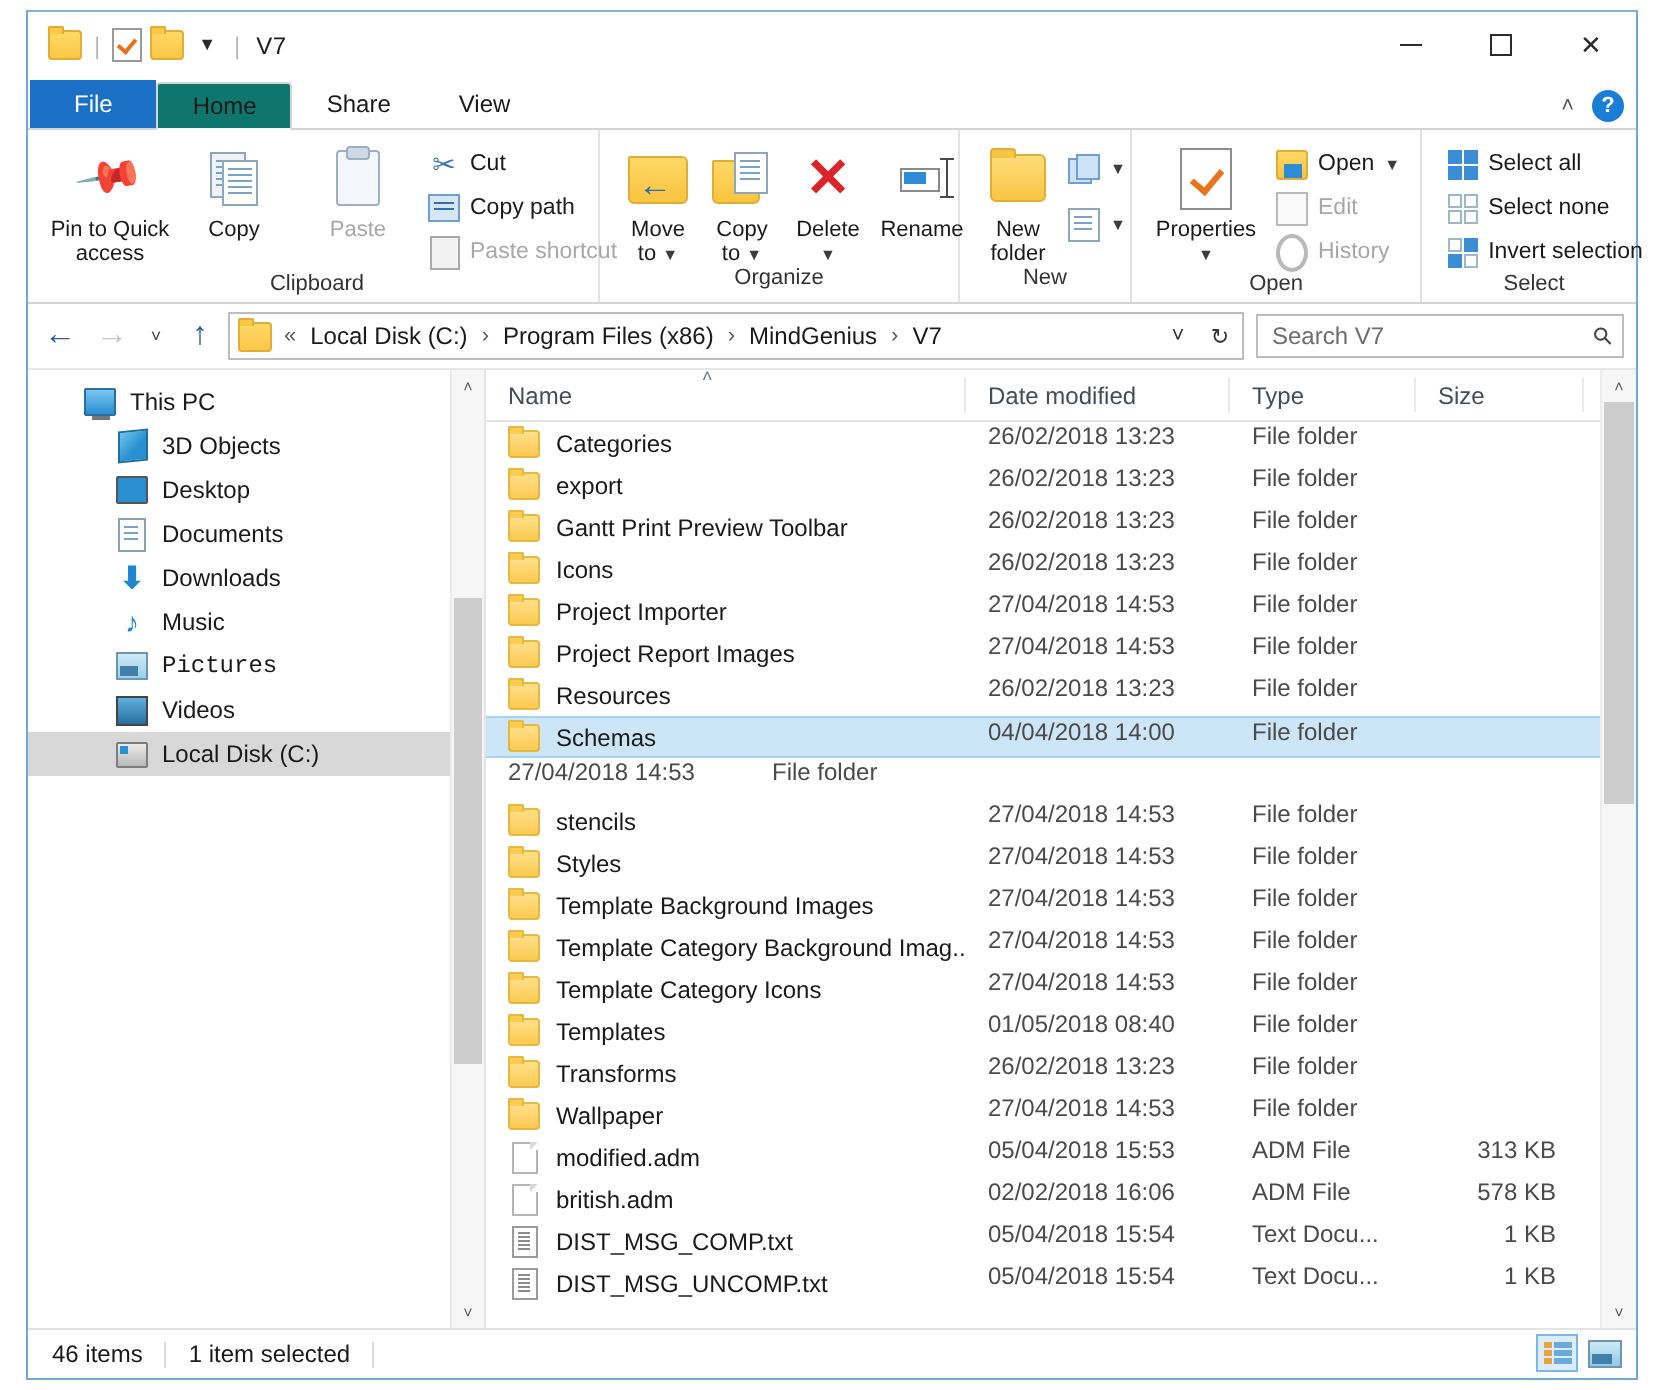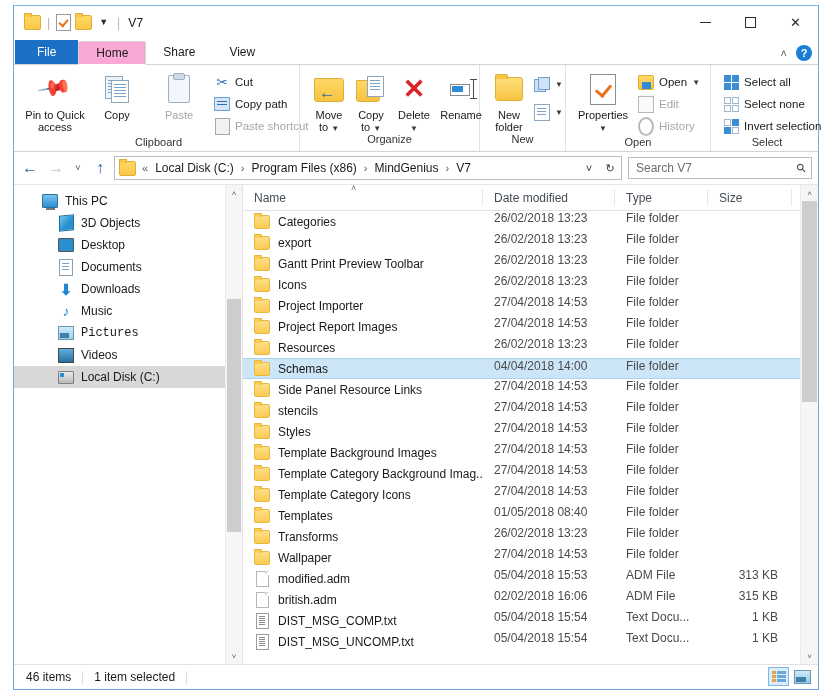--- a/index.html
+++ b/index.html
@@ -141,21 +141,21 @@
     cursor: default;
     box-sizing: border-box;
   }
   .rtab.file {
     background: #1b6fc4;
     color: #ffffff;
     padding: 0 22px;
     margin-left: 1px;
   }
   .rtab.active {
-    background: #f9a8d4;
+    background: #0f766e;
     border: 1px solid #d4d4d4;
     border-bottom: 1px solid #ffffff;
     margin-bottom: -1px;
     border-radius: 2px 2px 0 0;
     text-align: center;
   }
   .ribbon-right {
     position: absolute;
     right: 6px; bottom: 3px;
     display: flex;
@@ -1196,26 +1196,20 @@
                 <span class="row-ico">
                   <span class="ic-folder-row"></span>
                 </span>
                 <span>Schemas</span>
               </div>
               <div class="cell cell-date">04/04/2018 14:00</div>
               <div class="cell cell-type">File folder</div>
               <div class="cell cell-size"></div>
             </div>
         <div class="row">
-              <div class="cell cell-name">
-                <span class="row-ico">
-                  <span class="ic-folder-row"></span>
-                </span>
-                <span>Side Panel Resource Links</span>
-              </div>
               <div class="cell cell-date">27/04/2018 14:53</div>
               <div class="cell cell-type">File folder</div>
               <div class="cell cell-size"></div>
             </div>
         <div class="row">
               <div class="cell cell-name">
                 <span class="row-ico">
                   <span class="ic-folder-row"></span>
                 </span>
                 <span>stencils</span>
@@ -1314,21 +1308,21 @@
             </div>
         <div class="row">
               <div class="cell cell-name">
                 <span class="row-ico">
                   <span class="ic-file-adm"></span>
                 </span>
                 <span>british.adm</span>
               </div>
               <div class="cell cell-date">02/02/2018 16:06</div>
               <div class="cell cell-type">ADM File</div>
-              <div class="cell cell-size">315 KB</div>
+              <div class="cell cell-size">578 KB</div>
             </div>
         <div class="row">
               <div class="cell cell-name">
                 <span class="row-ico">
                   <span class="ic-file-txt"></span>
                 </span>
                 <span>DIST_MSG_COMP.txt</span>
               </div>
               <div class="cell cell-date">05/04/2018 15:54</div>
               <div class="cell cell-type">Text Docu...</div>

